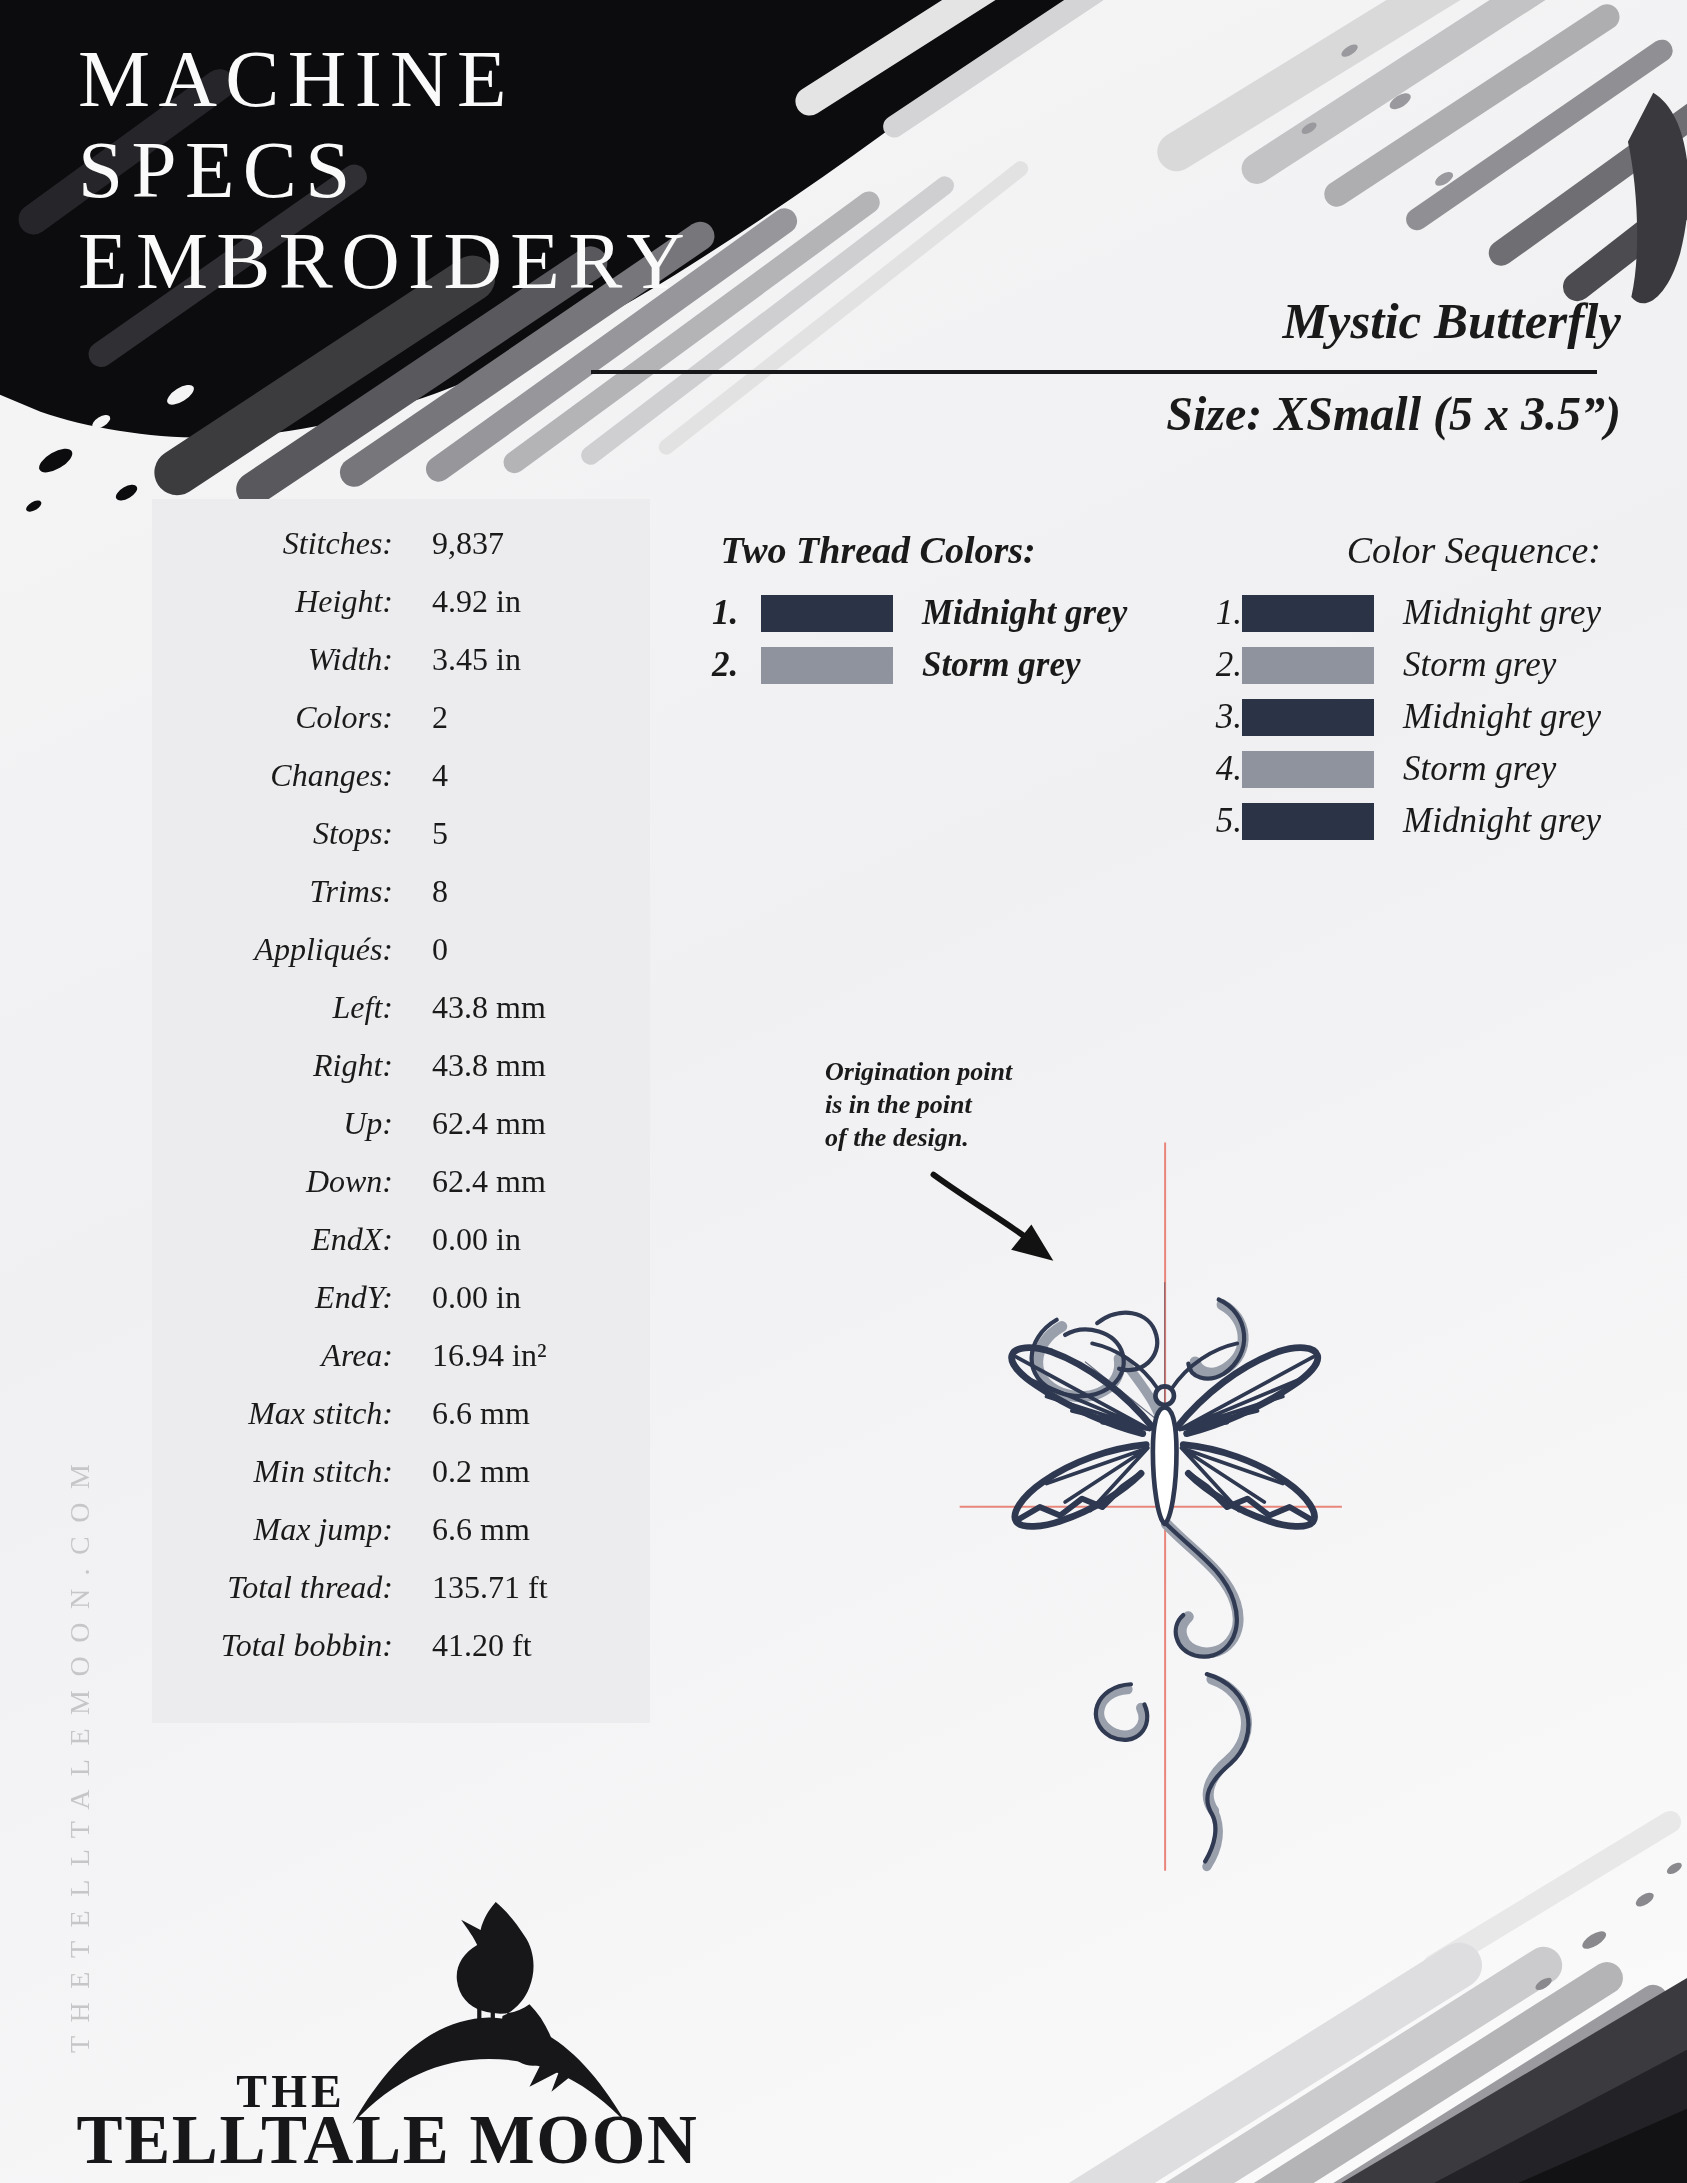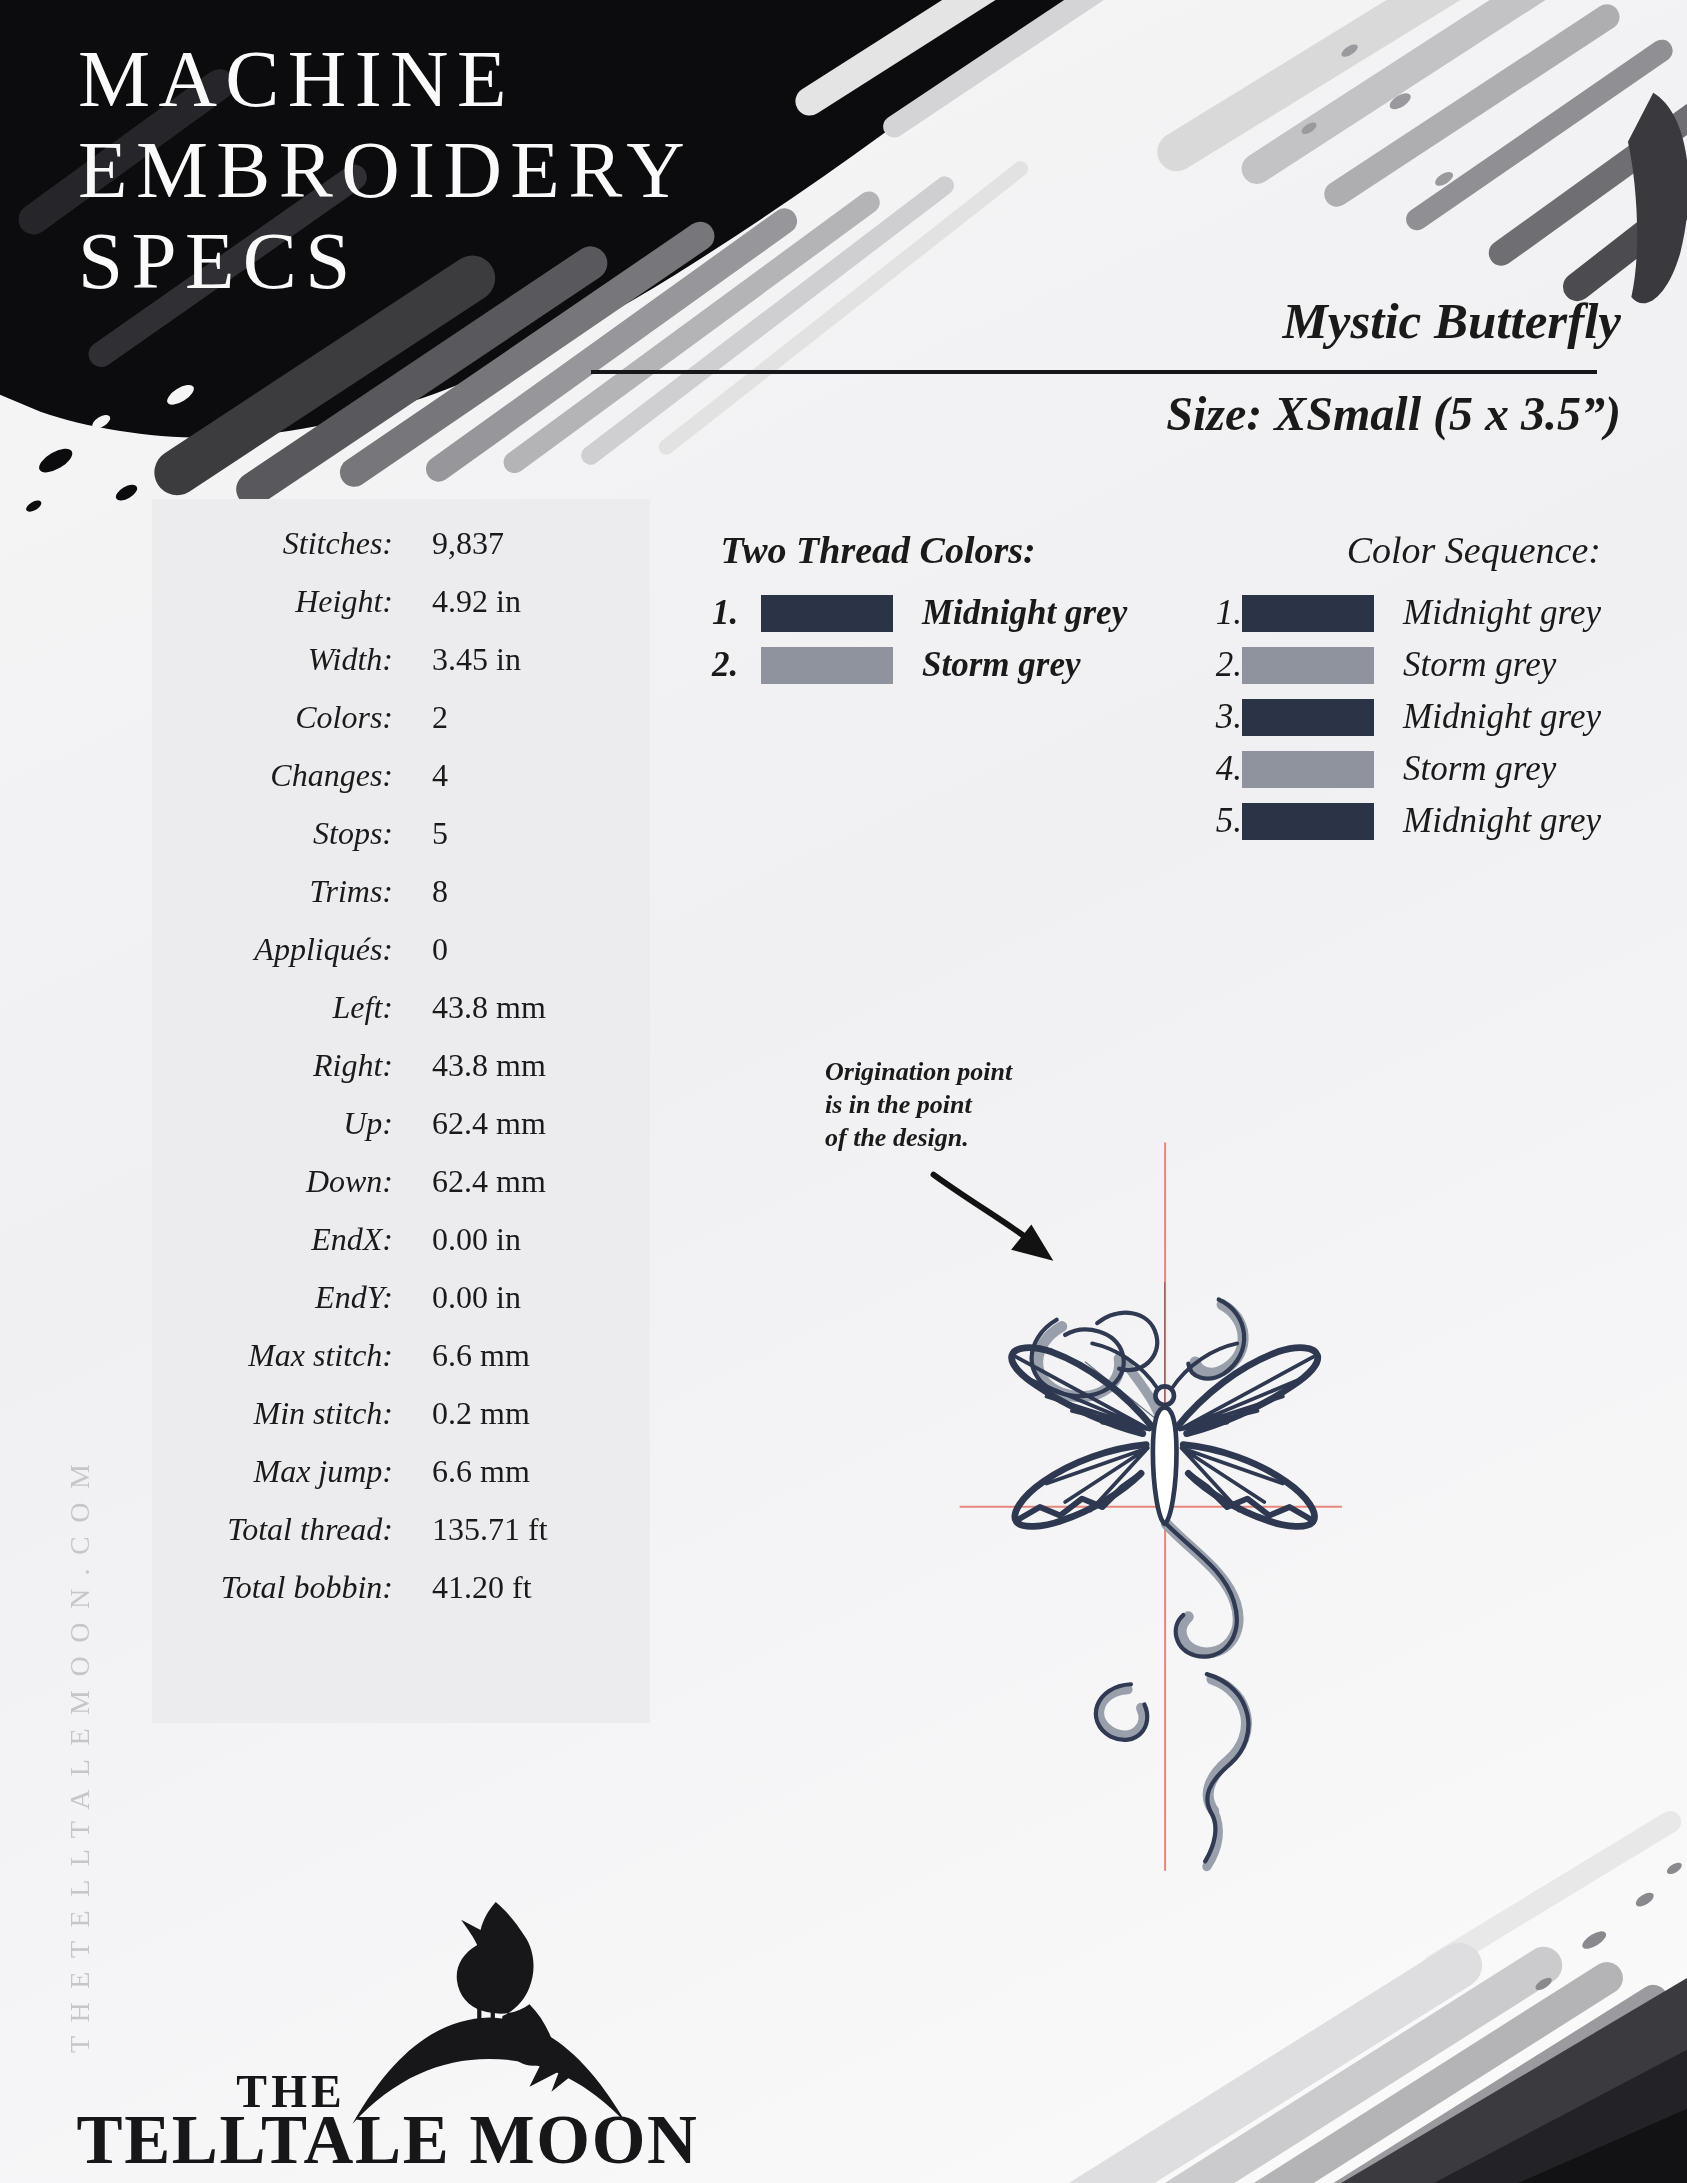--- a/index.html
+++ b/index.html
@@ -104,22 +104,22 @@
     <g fill="#8a8a8e">
       <ellipse cx="1890" cy="2300" rx="16" ry="7" transform="rotate(-32 1890 2300)"></ellipse>
       <ellipse cx="1950" cy="2252" rx="12" ry="6" transform="rotate(-32 1950 2252)"></ellipse>
       <ellipse cx="1830" cy="2352" rx="11" ry="5" transform="rotate(-32 1830 2352)"></ellipse>
       <ellipse cx="1985" cy="2215" rx="10" ry="5" transform="rotate(-32 1985 2215)"></ellipse>
     </g>
   </svg>
 
   <div class="header-title">
     <div>MACHINE</div>
+    <div>SPECS</div>
     <div>EMBROIDERY</div>
-    <div>SPECS</div>
   </div>
 
   <div class="design-title">Mystic Butterfly</div>
   <div class="title-rule"></div>
   <div class="design-size">Size: XSmall (5 x 3.5”)</div>
 
   <div class="spec-panel">
     <div class="spec-row">
         <span class="spec-label">Stitches:</span>
         <span class="spec-value">9,837</span>
@@ -168,20 +168,24 @@
         <span class="spec-label">Down:</span>
         <span class="spec-value">62.4 mm</span>
       </div>
     <div class="spec-row">
         <span class="spec-label">EndX:</span>
         <span class="spec-value">0.00 in</span>
       </div>
     <div class="spec-row">
         <span class="spec-label">EndY:</span>
         <span class="spec-value">0.00 in</span>
+      </div>
+    <div class="spec-row">
+        <span class="spec-label">Area:</span>
+        <span class="spec-value">16.94 in²</span>
       </div>
     <div class="spec-row">
         <span class="spec-label">Max stitch:</span>
         <span class="spec-value">6.6 mm</span>
       </div>
     <div class="spec-row">
         <span class="spec-label">Min stitch:</span>
         <span class="spec-value">0.2 mm</span>
       </div>
     <div class="spec-row">

